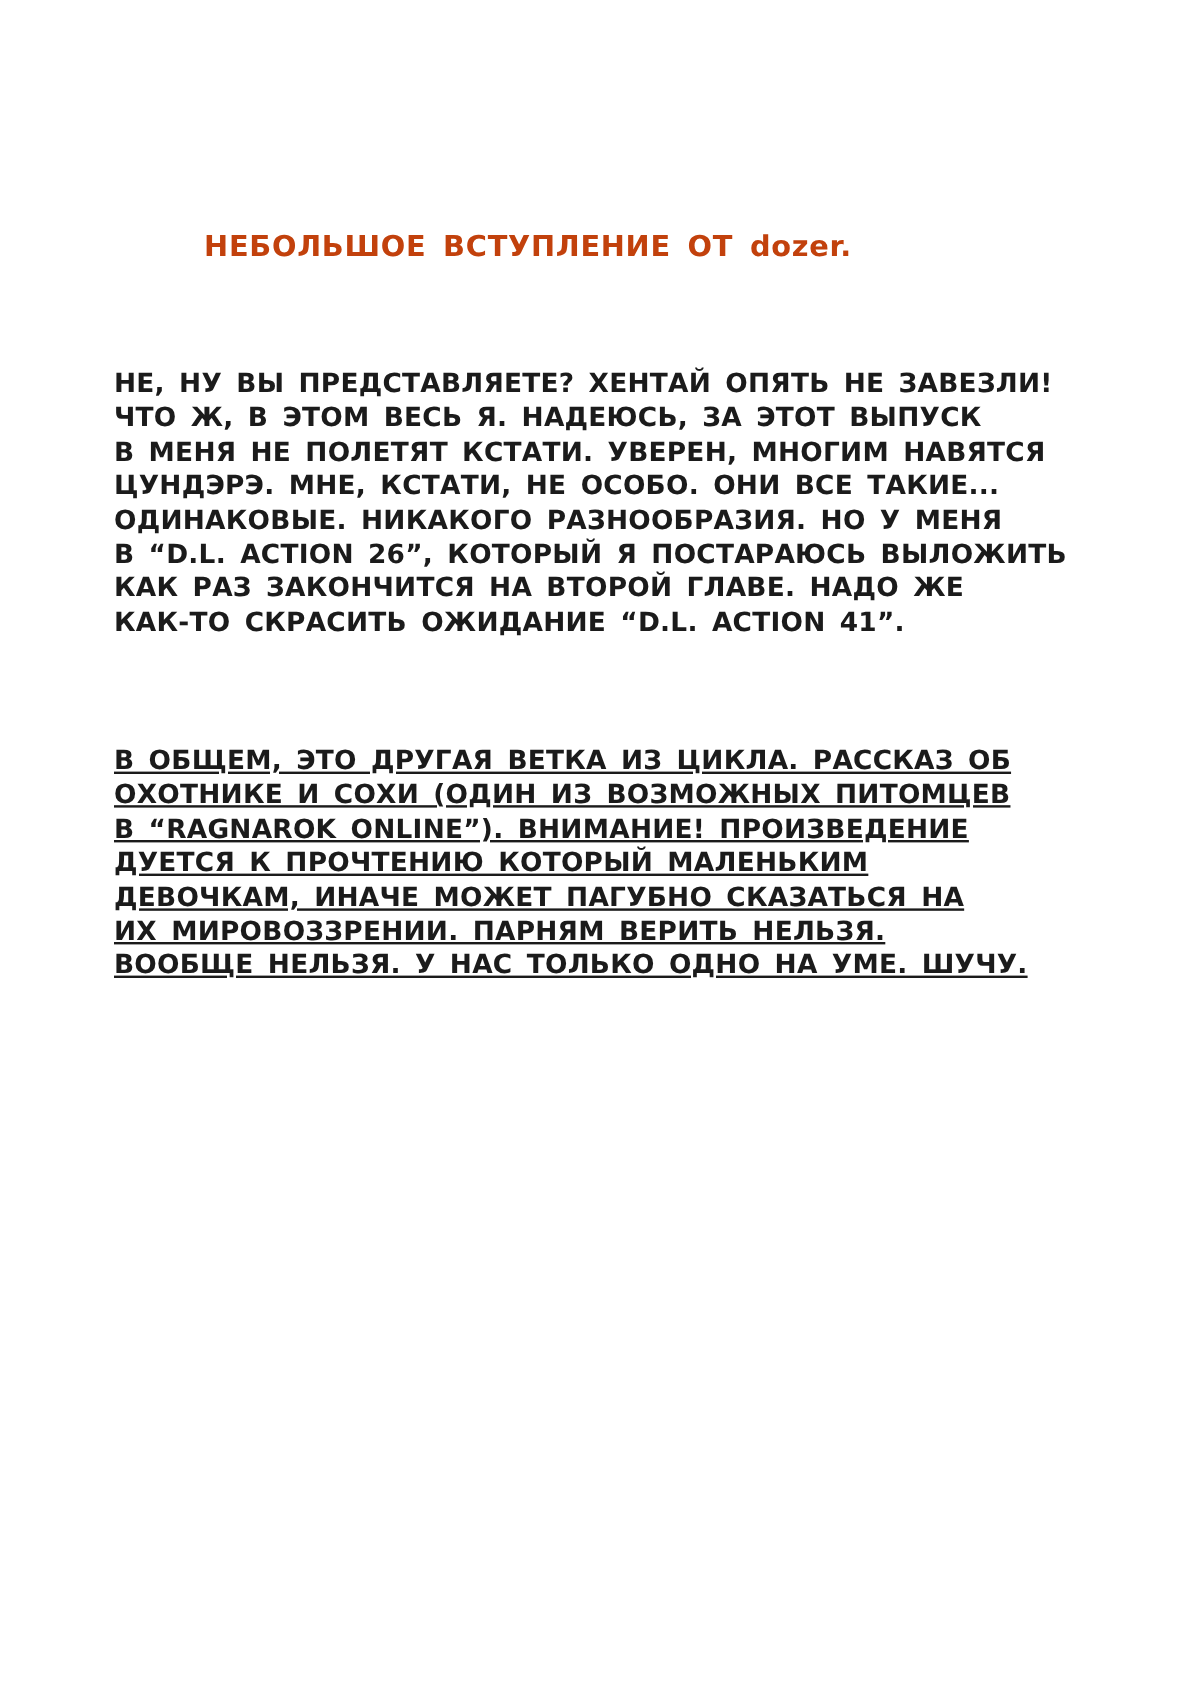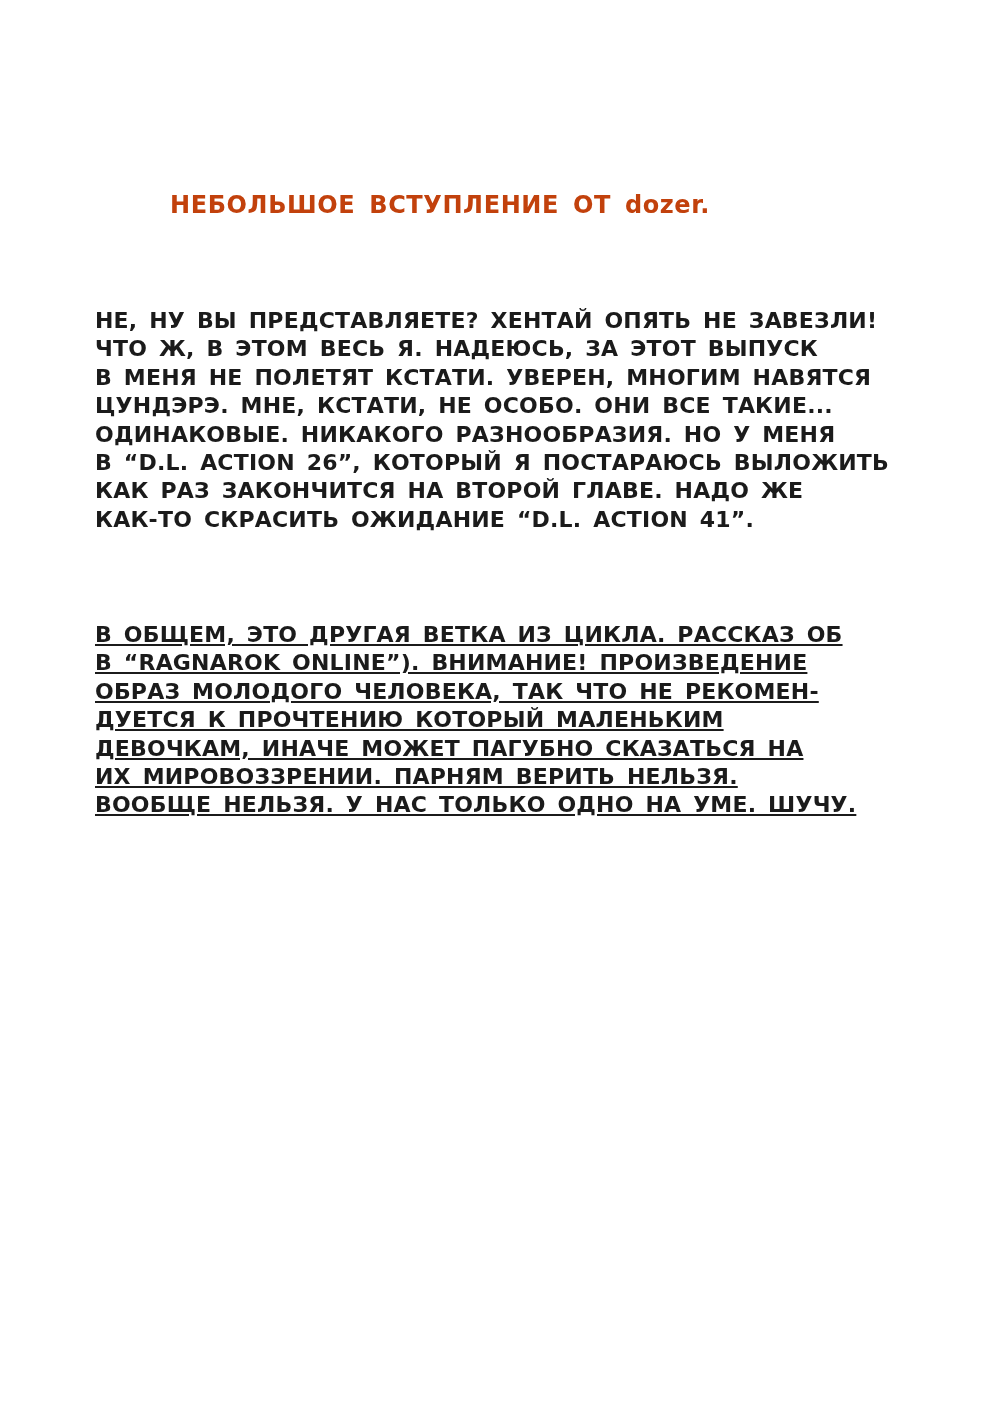--- a/index.html
+++ b/index.html
@@ -64,21 +64,21 @@
     <div class="text-line">В МЕНЯ НЕ ПОЛЕТЯТ КСТАТИ. УВЕРЕН, МНОГИМ НАВЯТСЯ</div>
     <div class="text-line">ЦУНДЭРЭ. МНЕ, КСТАТИ, НЕ ОСОБО. ОНИ ВСЕ ТАКИЕ...</div>
     <div class="text-line">ОДИНАКОВЫЕ. НИКАКОГО РАЗНООБРАЗИЯ. НО У МЕНЯ</div>
     <div class="text-line">В “D.L. ACTION 26”, КОТОРЫЙ Я ПОСТАРАЮСЬ ВЫЛОЖИТЬ</div>
     <div class="text-line">КАК РАЗ ЗАКОНЧИТСЯ НА ВТОРОЙ ГЛАВЕ. НАДО ЖЕ</div>
     <div class="text-line">КАК-ТО СКРАСИТЬ ОЖИДАНИЕ “D.L. ACTION 41”.</div>
   </div>
 
   <div class="paragraph paragraph-2">
     <div class="text-line">В ОБЩЕМ, ЭТО ДРУГАЯ ВЕТКА ИЗ ЦИКЛА. РАССКАЗ ОБ</div>
+    <div class="text-line">ОХОТНИКЕ И СОХИ (ОДИН ИЗ ВОЗМОЖНЫХ ПИТОМЦЕВ</div>
     <div class="text-line">В “RAGNAROK ONLINE”). ВНИМАНИЕ! ПРОИЗВЕДЕНИЕ</div>
-    <div class="text-line">ОБРАЗ МОЛОДОГО ЧЕЛОВЕКА, ТАК ЧТО НЕ РЕКОМЕН-</div>
     <div class="text-line">ДУЕТСЯ К ПРОЧТЕНИЮ КОТОРЫЙ МАЛЕНЬКИМ</div>
     <div class="text-line">ДЕВОЧКАМ, ИНАЧЕ МОЖЕТ ПАГУБНО СКАЗАТЬСЯ НА</div>
     <div class="text-line">ИХ МИРОВОЗЗРЕНИИ. ПАРНЯМ ВЕРИТЬ НЕЛЬЗЯ.</div>
     <div class="text-line">ВООБЩЕ НЕЛЬЗЯ. У НАС ТОЛЬКО ОДНО НА УМЕ. ШУЧУ.</div>
   </div>
 
 </div>
 
 </body></html>

